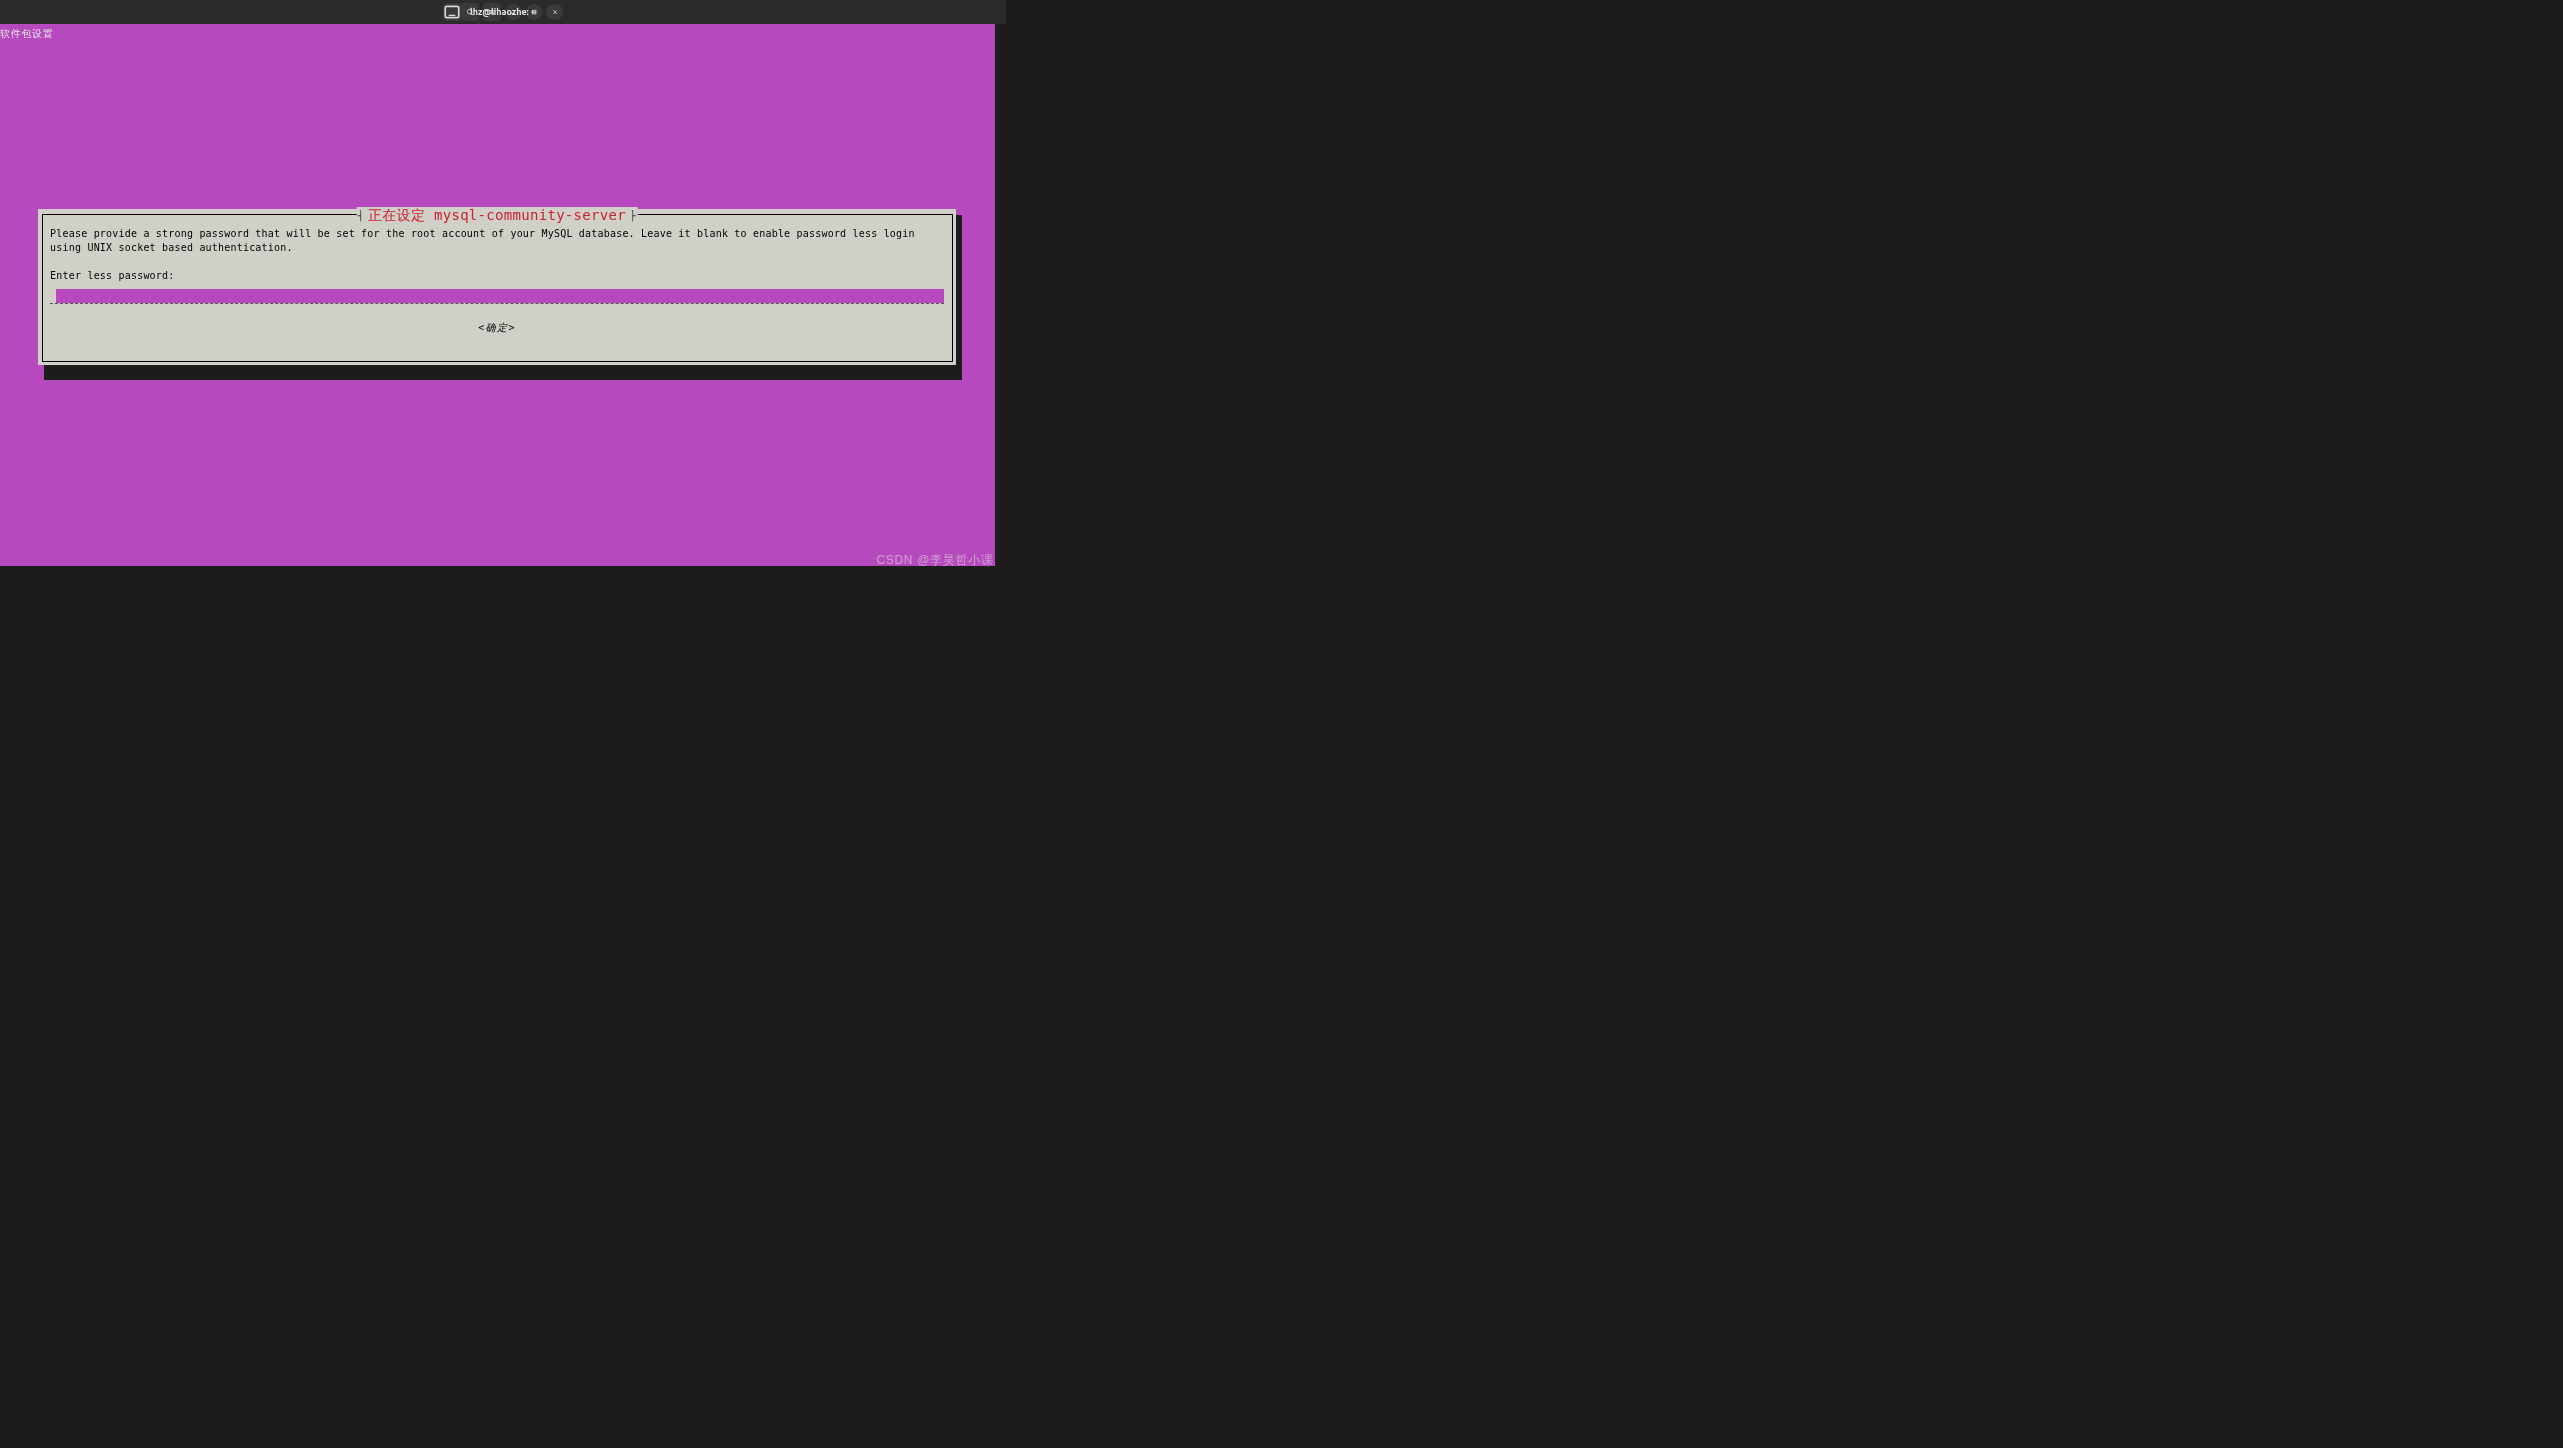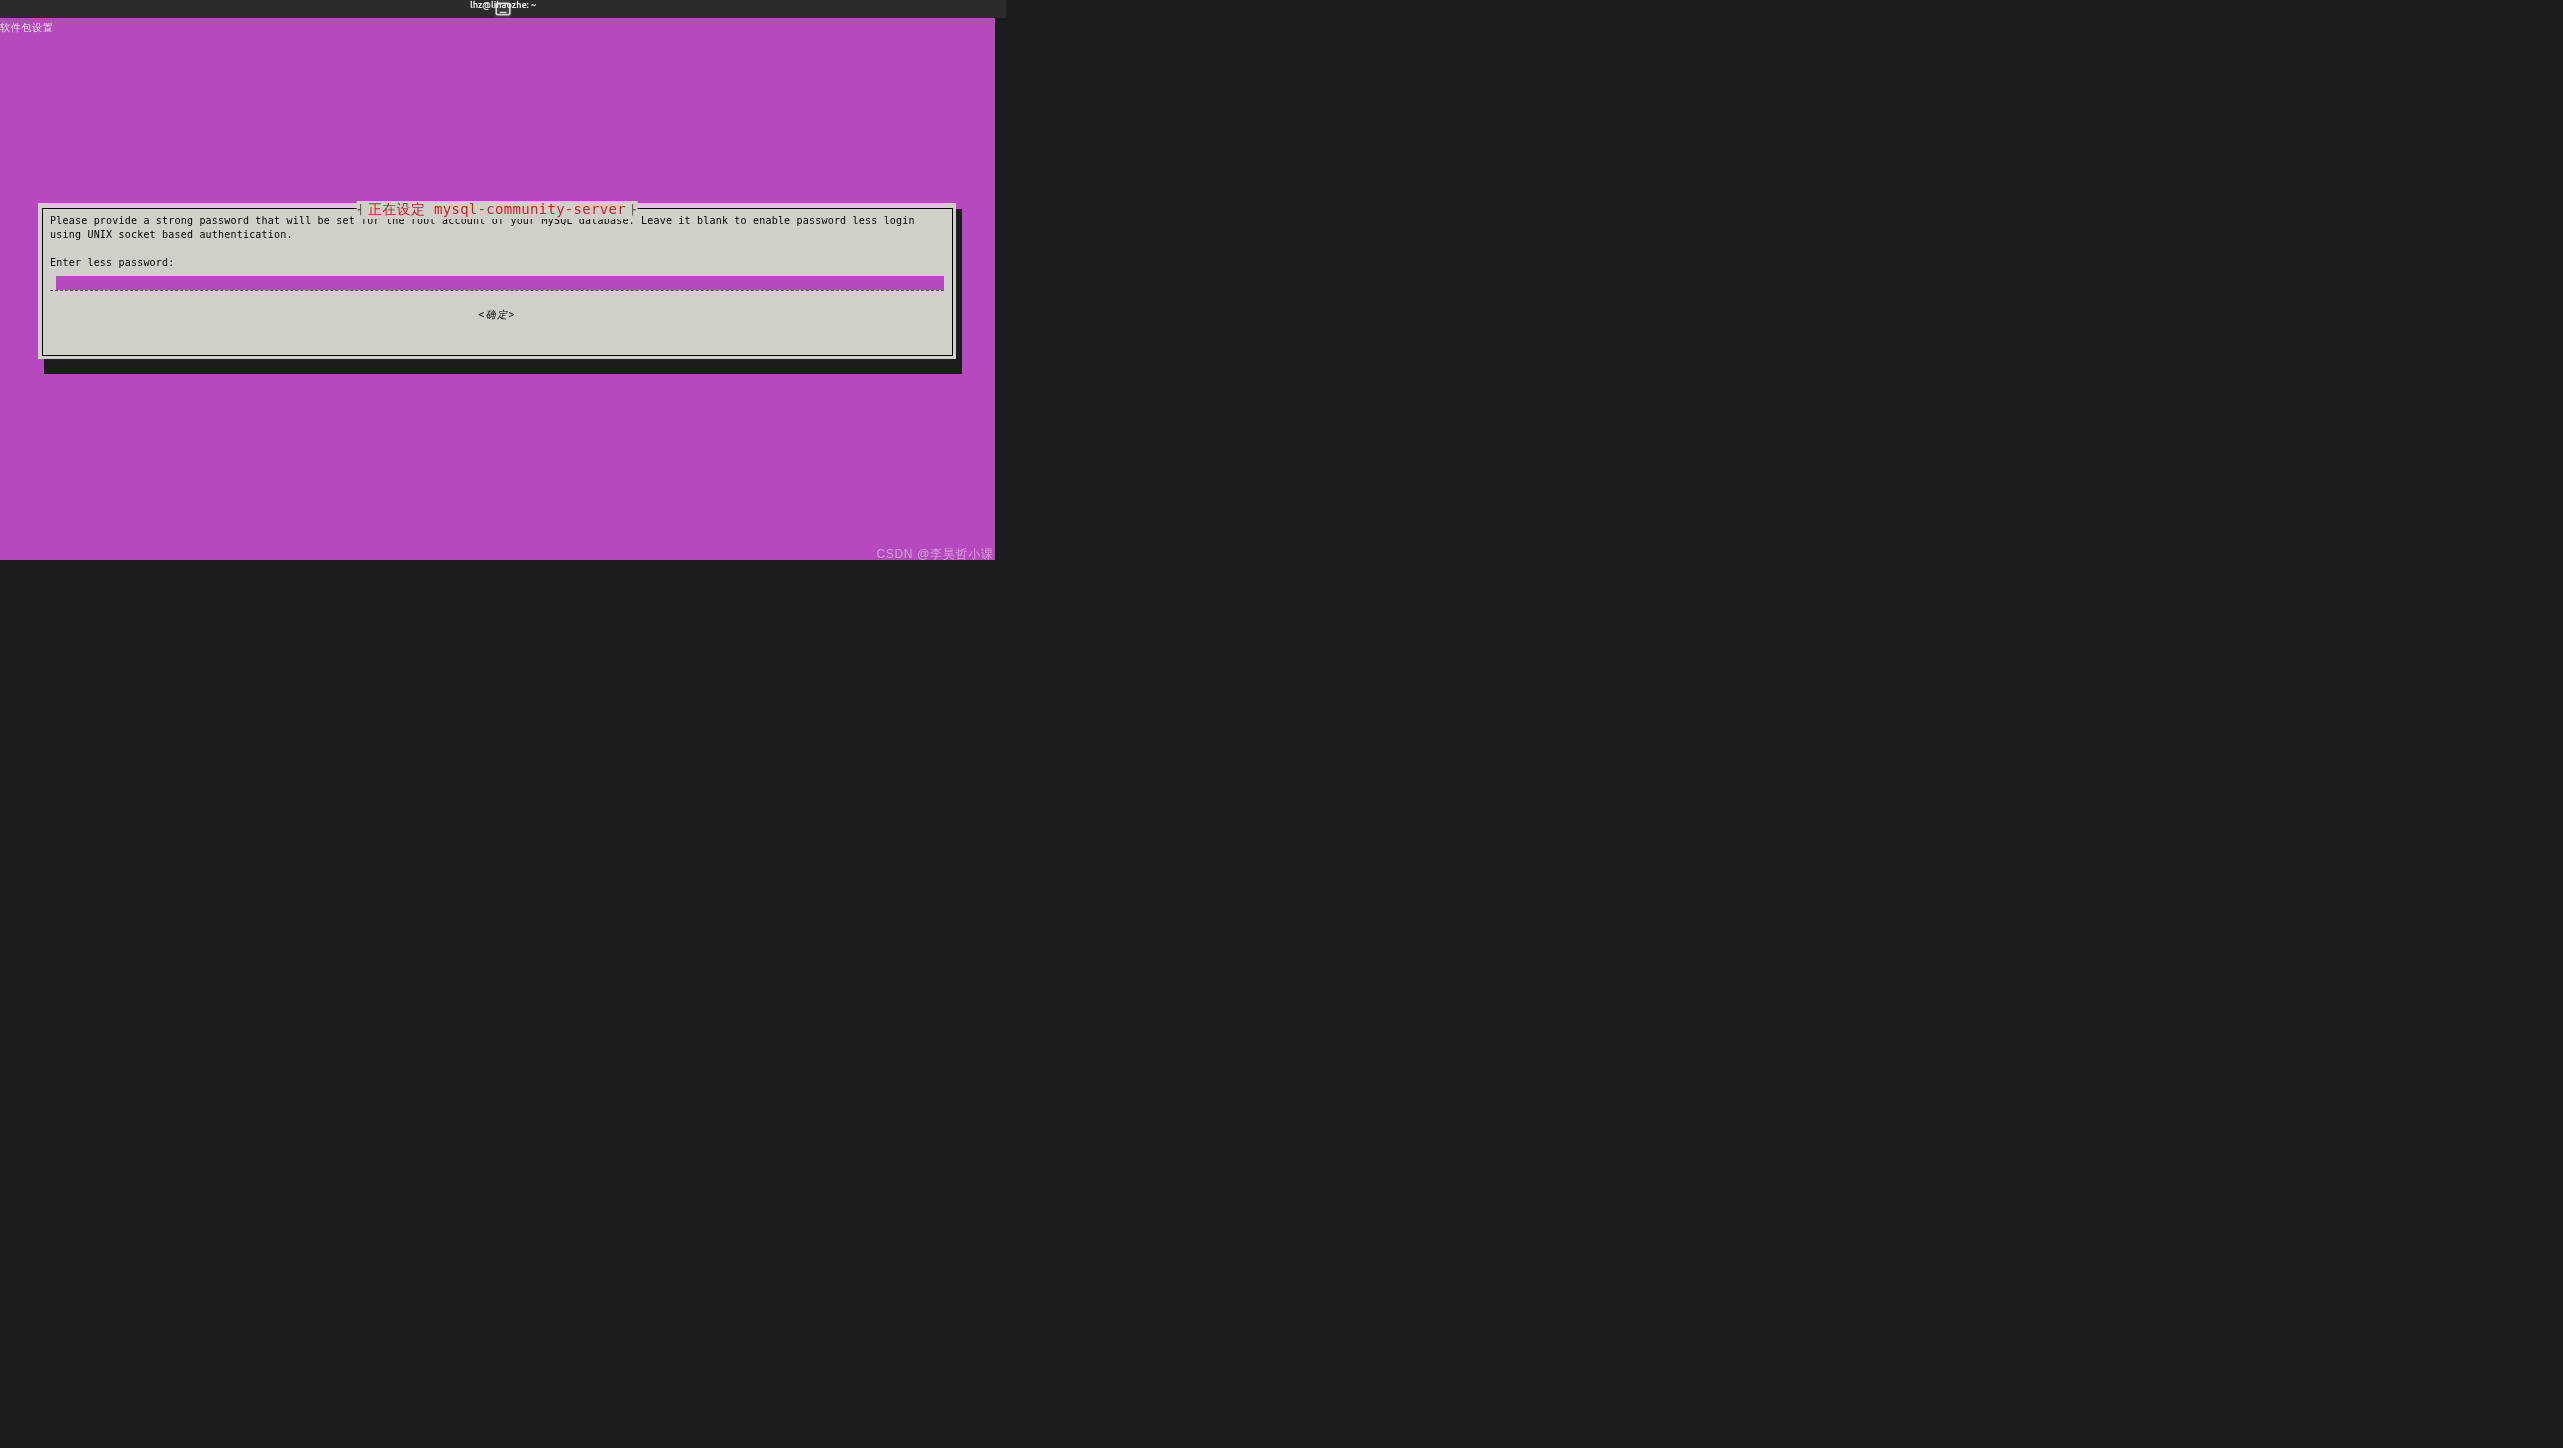--- a/index.html
+++ b/index.html
@@ -11,28 +11,27 @@
     body {
       font-family: "DejaVu Sans Mono", "Liberation Mono", monospace;
       background: #1c1c1c;
       width: 1006px;
       height: 568px;
       overflow: hidden;
       position: relative;
     }
     
     .titlebar {
-      height: 18px;
+      height: 24px;
       background: #2b2b2b;
       display: flex;
       align-items: center;
-      justify-content: flex-start;
+      justify-content: center;
       padding: 0 4.1px;
       position: relative;
-      flex-direction: column;
     }
     
     .titlebar-left {
       display: flex;
       align-items: center;
     }
     
     .terminal-icon {
       width: 18px;
       height: 18px;
@@ -158,21 +157,21 @@
       font-size: 14px;
       padding: 0 4.1px;
       letter-spacing: 0.3px;
       text-align: center;
     }
     
     .dialog-text {
       color: #000;
       font-size: 10px;
       line-height: 14px;
-      margin-top: 0;
+      margin-top: 7px;
       letter-spacing: 0.2px;
     }
     
     .dialog-prompt {
       color: #000;
       font-size: 10px;
       margin-top: 14.5px;
       letter-spacing: 0.2px;
     }
     

